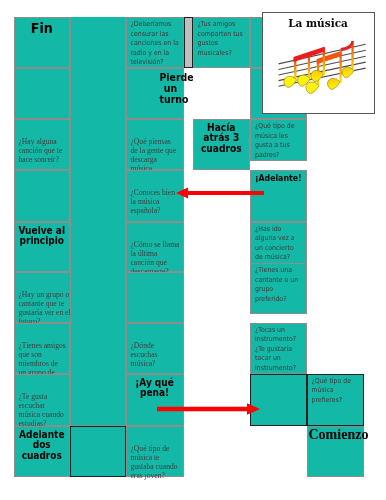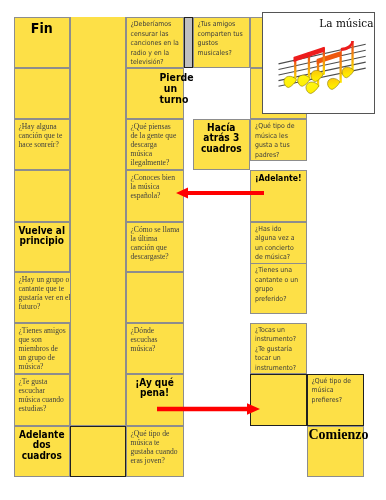--- a/index.html
+++ b/index.html
@@ -1,35 +1,35 @@
 <!DOCTYPE html>
 <html><head>
 <meta charset="utf-8">
 <title>La musica board game</title>
 <style>
   html,body{margin:0;padding:0;background:#fff;}
   body{width:386px;height:500px;overflow:hidden;
        font-family:"Liberation Serif",serif;}
   #board{position:relative;width:386px;height:500px;}
-  .cell{position:absolute;box-sizing:border-box;background:#fde047;}
+  .cell{position:absolute;box-sizing:border-box;background:#14b8a6;}
   .txt{position:absolute;left:4px;right:3px;top:2px;}
-  .q{font-family:"Liberation Serif",serif;font-size:7.6px;line-height:9.1px;color:#3f3f3f;}
+  .q{font-family:"Liberation Serif",serif;font-size:7.6px;line-height:9.1px;color:#3f3f3f;margin-top:15px;}
   .qs{font-family:"DejaVu Sans Condensed","Liberation Sans",sans-serif;font-size:6.9px;
       line-height:9.6px;color:#3b3b3b;}
   .big{position:absolute;left:1px;right:1px;top:3px;text-align:center;
        font-family:"DejaVu Sans Condensed","Liberation Sans",sans-serif;font-weight:bold;color:#000;
        font-size:10px;line-height:10.6px;}
   .big.fs14{font-size:14px;line-height:14px;}
   .big.fs104{font-size:10.4px;line-height:11px;margin-left:32px;}
   .big.fs101{font-size:10.1px;line-height:10.7px;}
   .big.fs94{font-size:14px;line-height:10px;font-family:Liberation Serif, serif;}
   .big.fs87{font-size:8.7px;line-height:9.2px;}
   .pic{position:absolute;box-sizing:border-box;background:#fff;border:1px solid #555;}
-  .pictitle{position:absolute;width:100%;text-align:right;
-            font-family:"DejaVu Serif","Liberation Serif",serif;font-weight:normal;
+  .pictitle{position:absolute;width:100%;text-align:center;
+            font-family:"DejaVu Serif","Liberation Serif",serif;font-weight:bold;
             font-size:10.5px;color:#0a0a0a;}
   .arrow{position:absolute;}
   svg{display:block;}
 </style>
 </head>
 <body>
 
 <div id="board">
   <div class="cell" style="left:13.5px;top:17px;width:56.5px;height:50.5px;border-top:1px solid #8d8d8d;border-bottom:1px solid #8d8d8d;border-left:1px solid #8d8d8d;border-right:1px solid #8d8d8d">
       <div class="big fs14">Fin</div>

